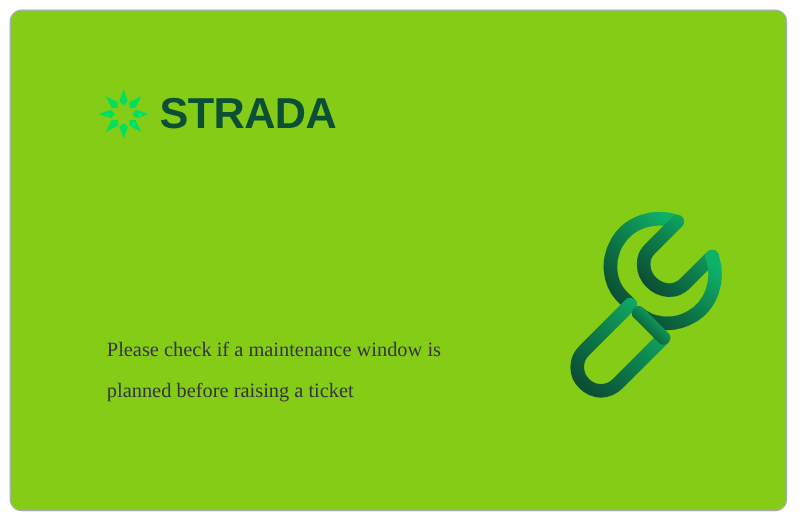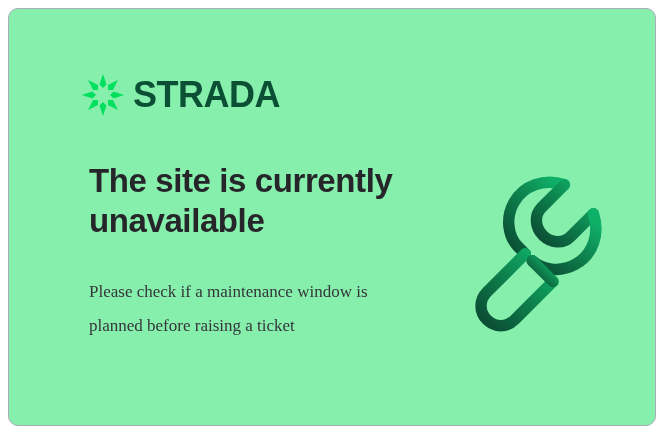--- a/index.html
+++ b/index.html
@@ -17,21 +17,21 @@
   }
 
   
   .card {
     position: absolute;
     left: 8px;
     top: 8px;
     width: 648px;
     height: 418px;
     box-sizing: border-box;
-    background: #86efac;
+    background: #84cc16;
     border: 1px solid #a8adb8;
     border-radius: 10px;
     overflow: hidden;
   }
 
   
   .brand {
     position: absolute;
     left: 72px;
     top: 64px;
@@ -110,21 +110,20 @@
           <polygon points="50,2 58,26 50,34 42,26"></polygon>
           <polygon points="50,98 58,74 50,66 42,74"></polygon>
           <polygon points="2,50 26,42 34,50 26,58"></polygon>
           <polygon points="98,50 74,42 66,50 74,58"></polygon>
         </g>
       </g>
     </svg>
     <div class="brand-word">STRADA</div>
   </div>
 
-  <h1 class="headline">The site is currently unavailable</h1>
 
   <p class="subcopy">Please check if a maintenance window is planned before raising a ticket</p>
 
   <svg class="wrench" viewBox="0 0 200 200" aria-hidden="true">
     <defs>
       <linearGradient id="wrenchGrad" x1="0.08" y1="0.95" x2="0.92" y2="0.08">
         <stop offset="0%" stop-color="#0b4f35"></stop>
         <stop offset="45%" stop-color="#0d7a49"></stop>
         <stop offset="100%" stop-color="#0fb068"></stop>
       </linearGradient>

